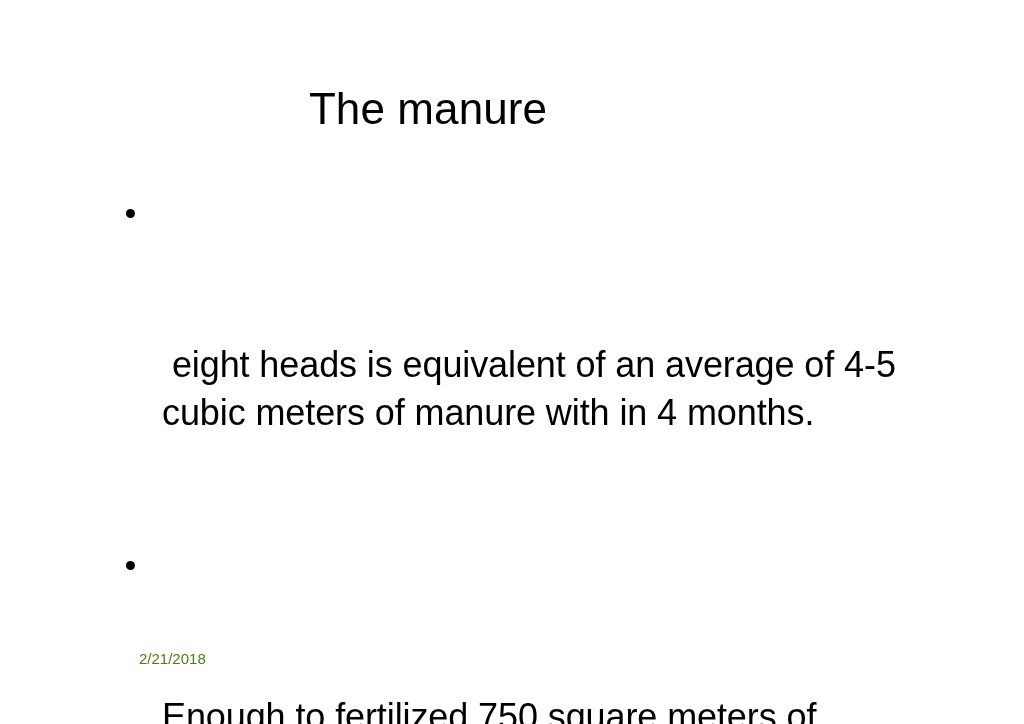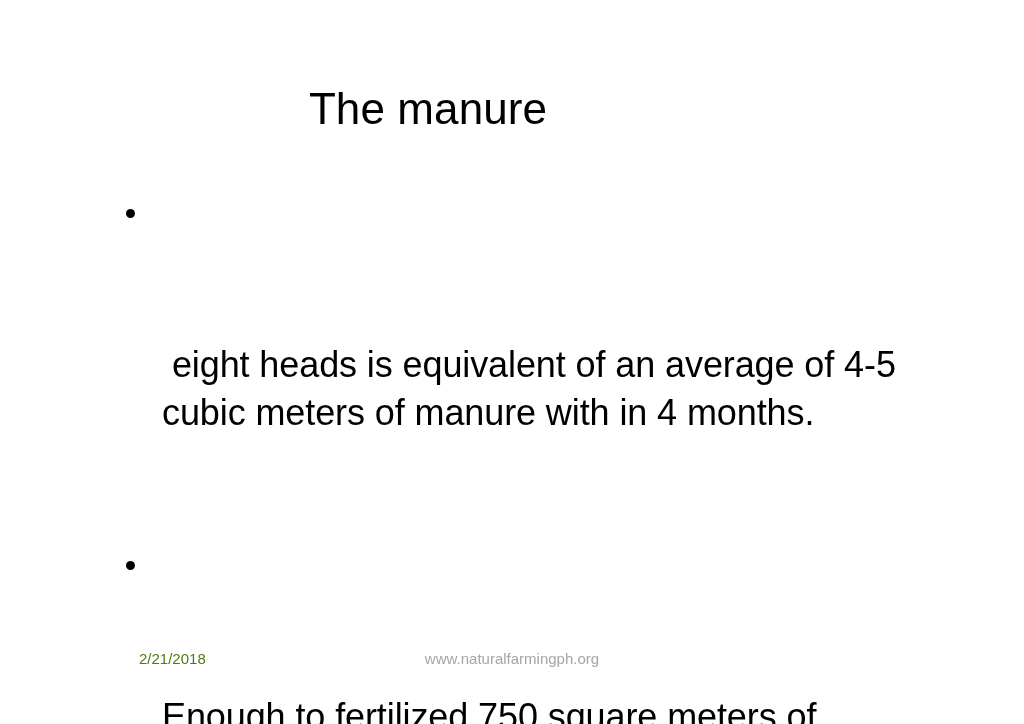--- a/index.html
+++ b/index.html
@@ -134,17 +134,16 @@
 
     <li class="bullet-item">
       <span class="bullet-dot"></span>
       <span class="bullet-text">Enough to fertilized 750 square meters of water melon.</span>
     </li>
 
   </ul>
 
   <div class="footer">
     <span class="footer-date">2/21/2018</span>
-    <span class="footer-url">www.naturalfarmingph.org</span>
     <span class="footer-slide-number"></span>
   </div>
 
 </div>
 
 </body></html>

